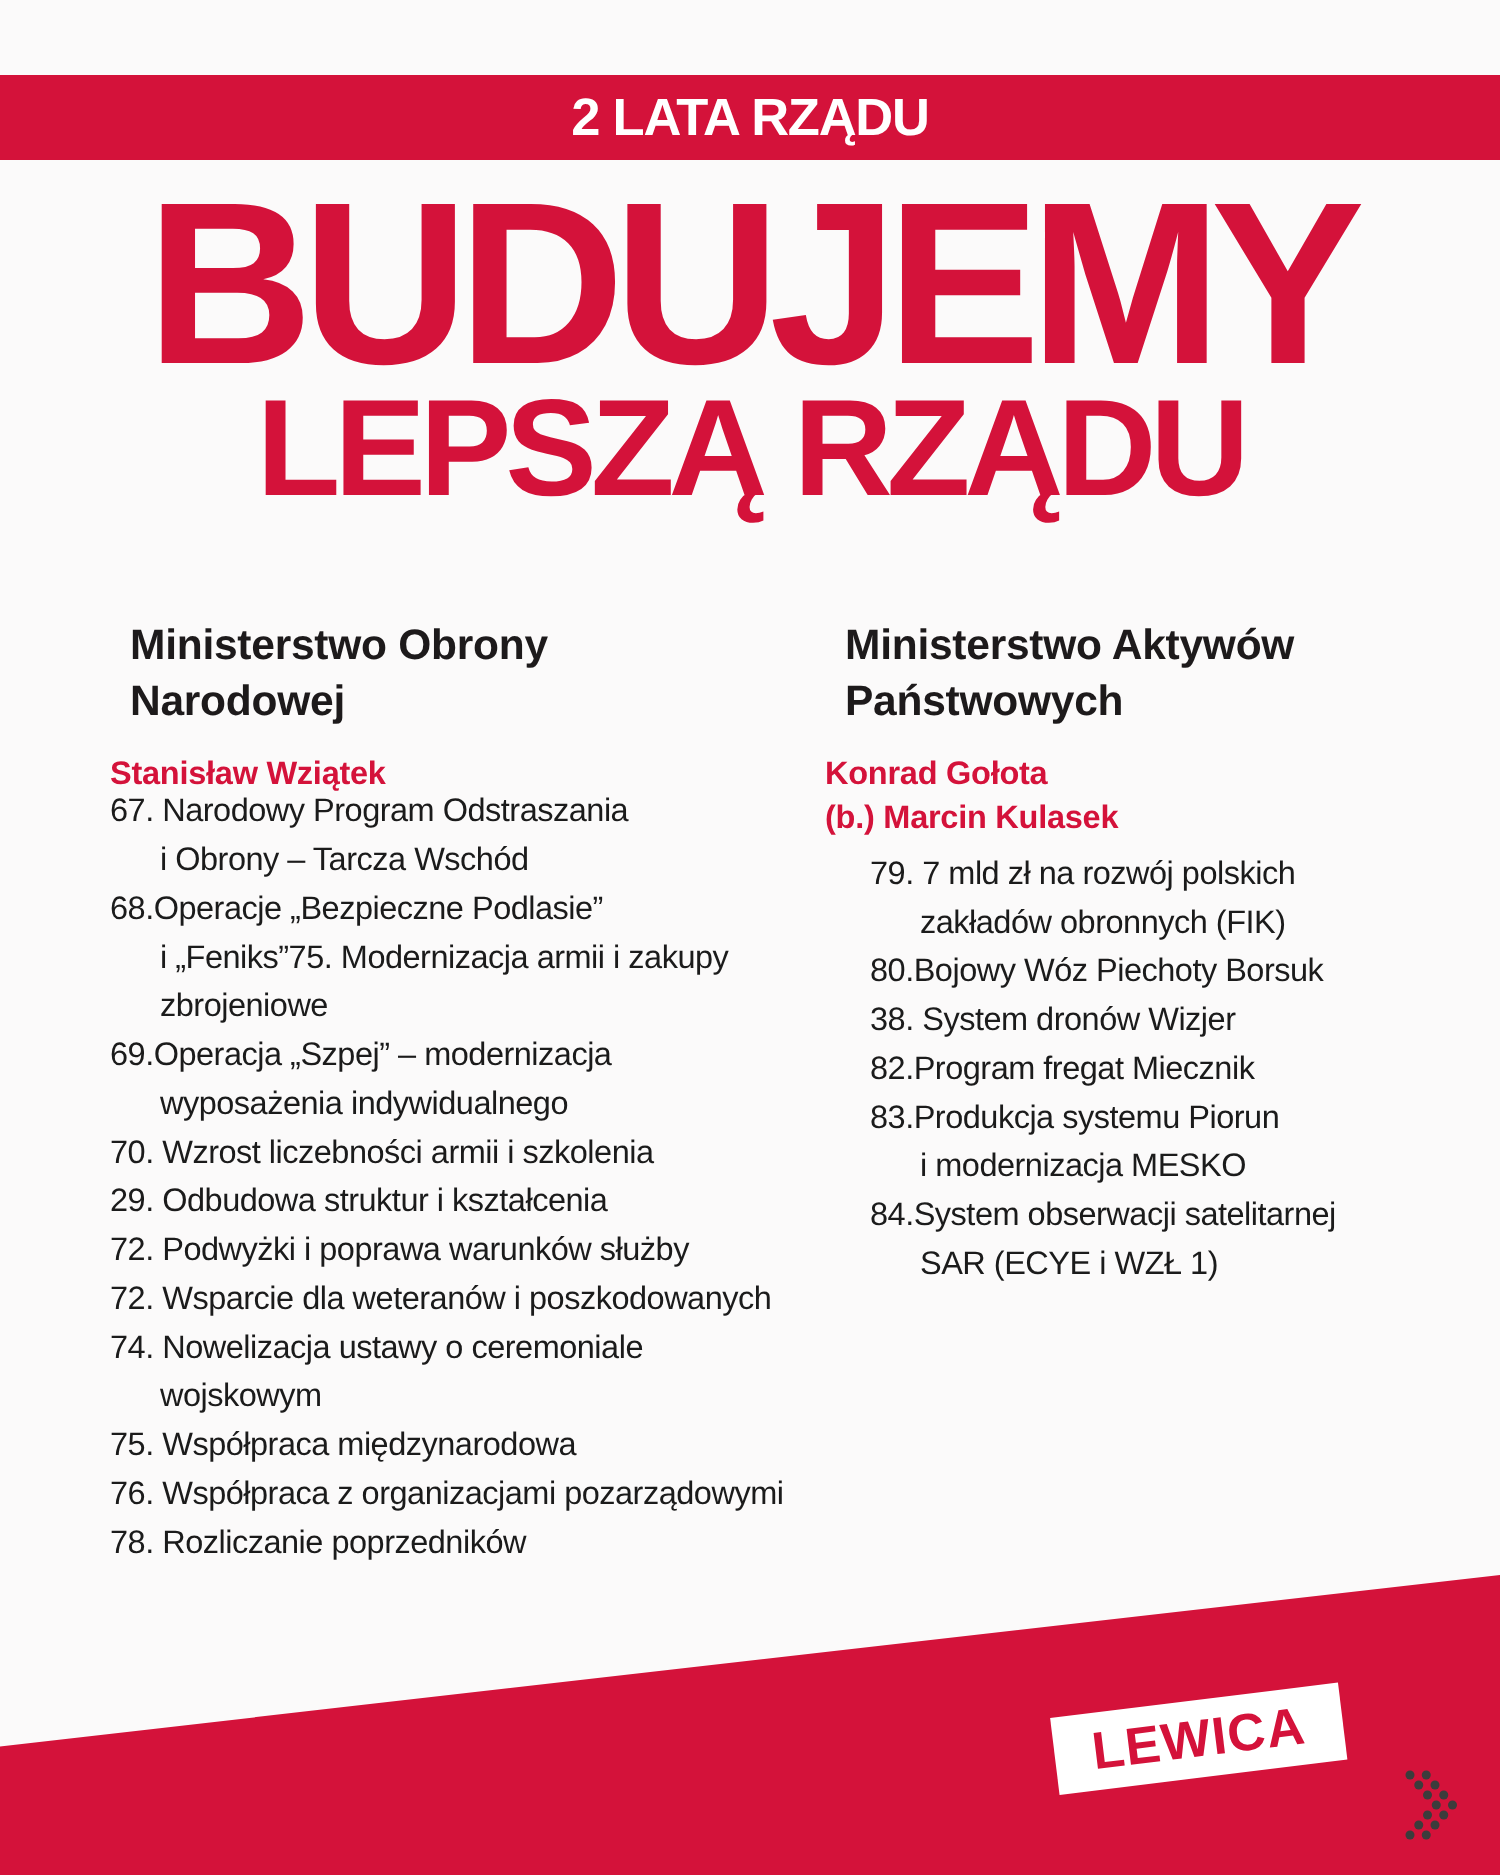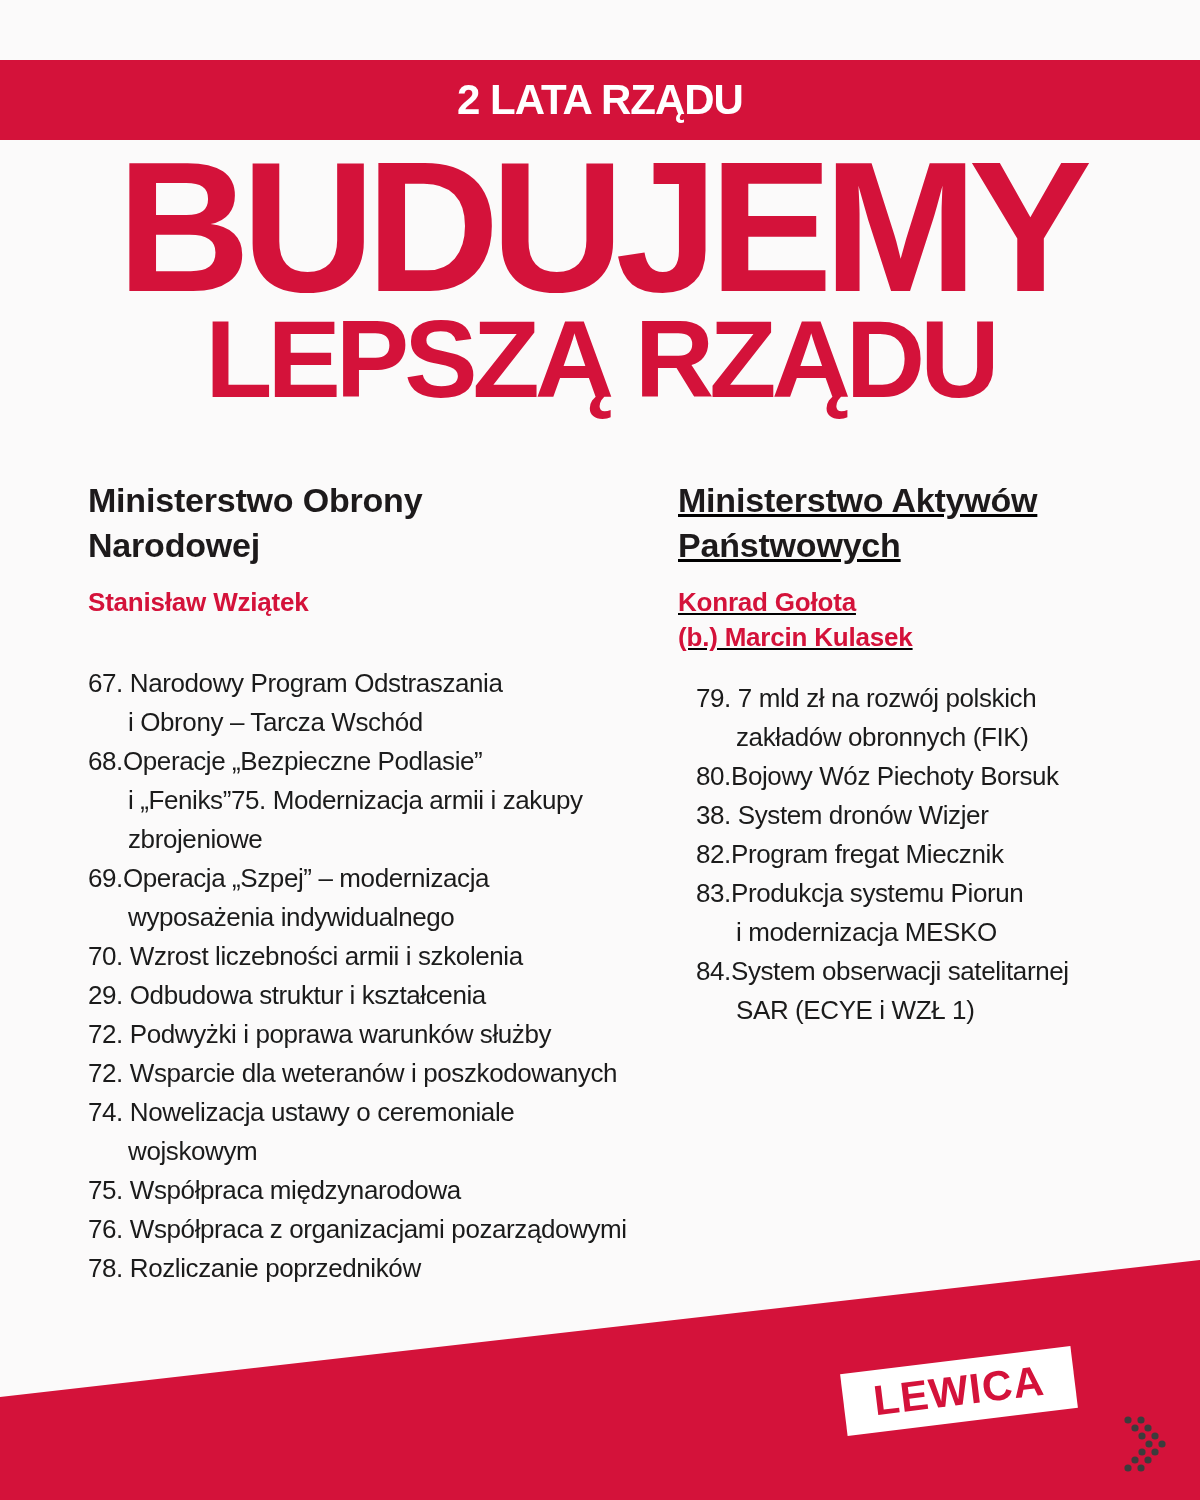--- a/index.html
+++ b/index.html
@@ -11,51 +11,51 @@
     --dot:#3c3c3c;
   }
   html,body{margin:0;padding:0;}
   body{width:1200px;height:1500px;}
   #poster{
     position:relative;width:1200px;height:1500px;overflow:hidden;
     background:var(--background);
     font-family:"Liberation Sans", sans-serif;
   }
   .banner{
-    position:absolute;left:0;top:60px;width:1200px;height:80px;
+    position:absolute;left:0;top:60px;width:1200px;height:68px;
     background:var(--red);
     display:flex;align-items:center;justify-content:center;
   }
   .banner-text{
     color:var(--white);font-size:42px;font-weight:bold;letter-spacing:-1px;
   }
   .title-line1{
     position:absolute;left:0;top:132px;width:1200px;text-align:center;
     color:var(--red);font-size:185px;line-height:190px;font-weight:bold;letter-spacing:-9px;
   }
   .title-line2{
     position:absolute;left:0;top:301px;width:1200px;text-align:center;
     color:var(--red);font-size:110px;line-height:115px;font-weight:bold;letter-spacing:-5px;
   }
   .col{position:absolute;top:478px;}
   .col-left{left:88px;width:580px;}
-  .col-right{left:678px;width:520px;text-decoration:underline;}
+  .col-right{left:660px;width:520px;}
   .ministry{
-    margin:0;font-size:34px;line-height:45px;font-weight:bold;
+    margin:16px;font-size:34px;line-height:45px;font-weight:bold;
     color:var(--heading_text);letter-spacing:-0.2px;
   }
   .minister{
     margin-top:17px;font-size:26px;line-height:35px;font-weight:bold;
     color:var(--red);letter-spacing:-0.2px;
   }
   .list{
     position:absolute;font-size:26px;line-height:39px;
     color:var(--list_text);letter-spacing:-0.4px;white-space:nowrap;
   }
-  .list-left{left:88px;top:664px;width:600px;}
+  .list-left{left:88px;top:629px;width:600px;}
   .list-right{left:696px;top:679px;width:520px;}
   .item{padding-left:40px;text-indent:-40px;}
   .wedge{
     position:absolute;left:0;top:1200px;width:1200px;height:300px;
     background:var(--red);
     clip-path:polygon(0 65.7%, 100% 20%, 100% 100%, 0 100%);
   }
   .badge{
     position:absolute;left:843px;top:1360px;width:232px;height:62px;
     background:var(--white);

